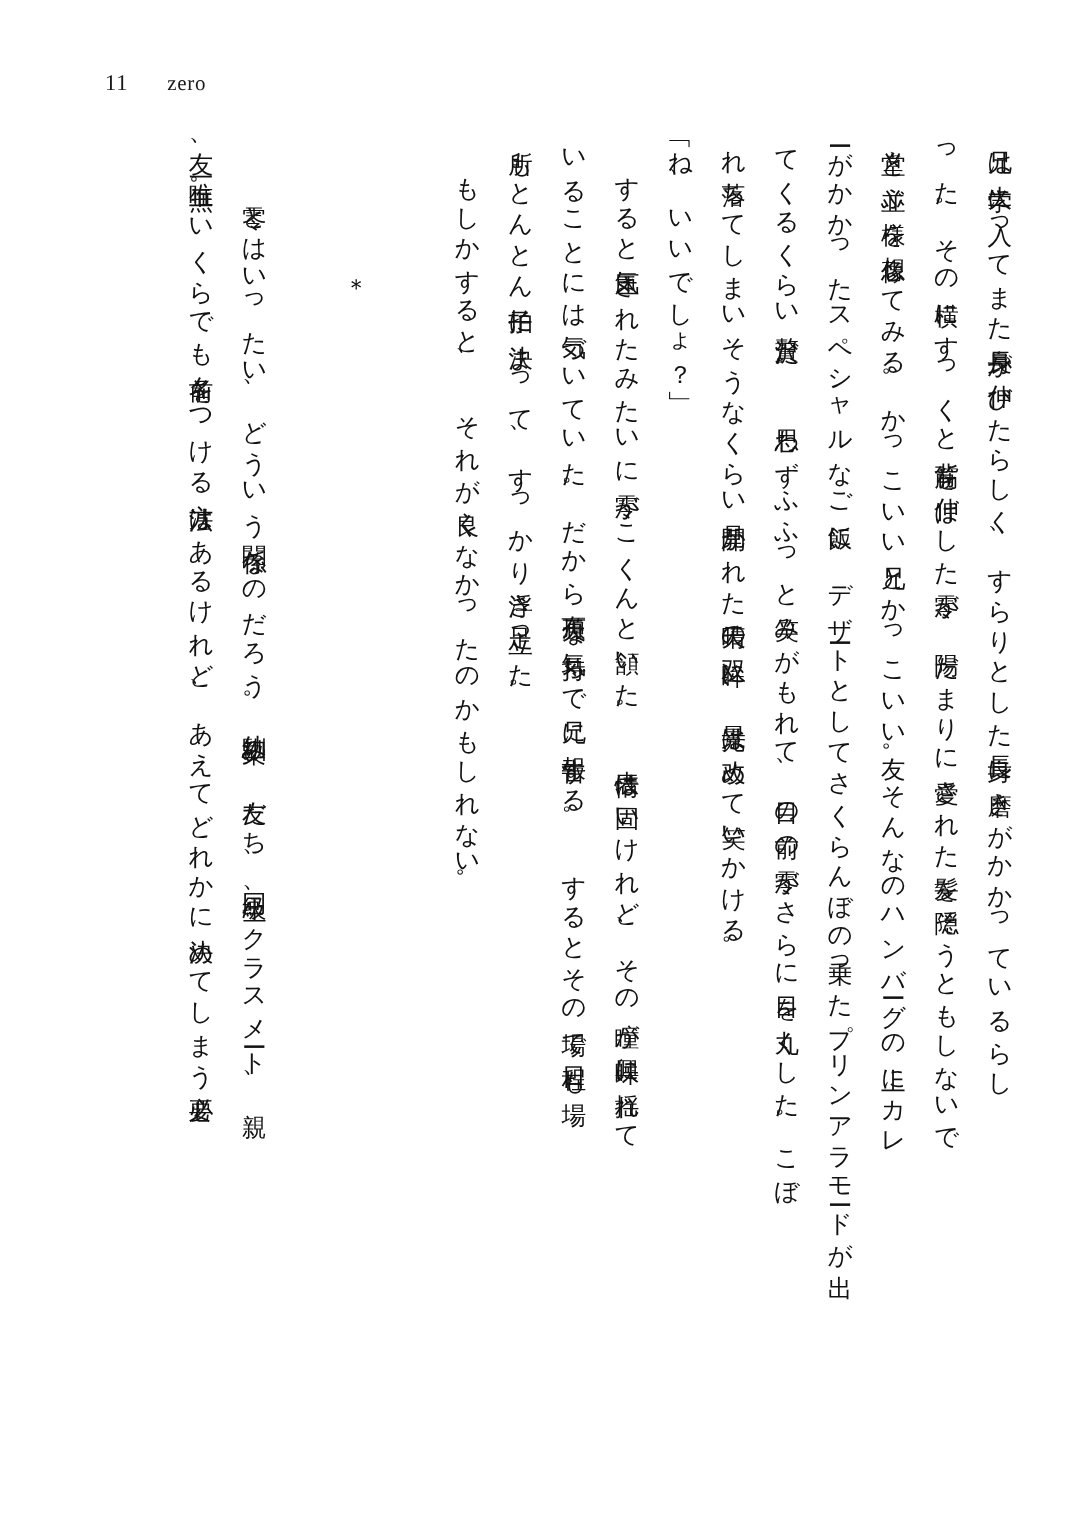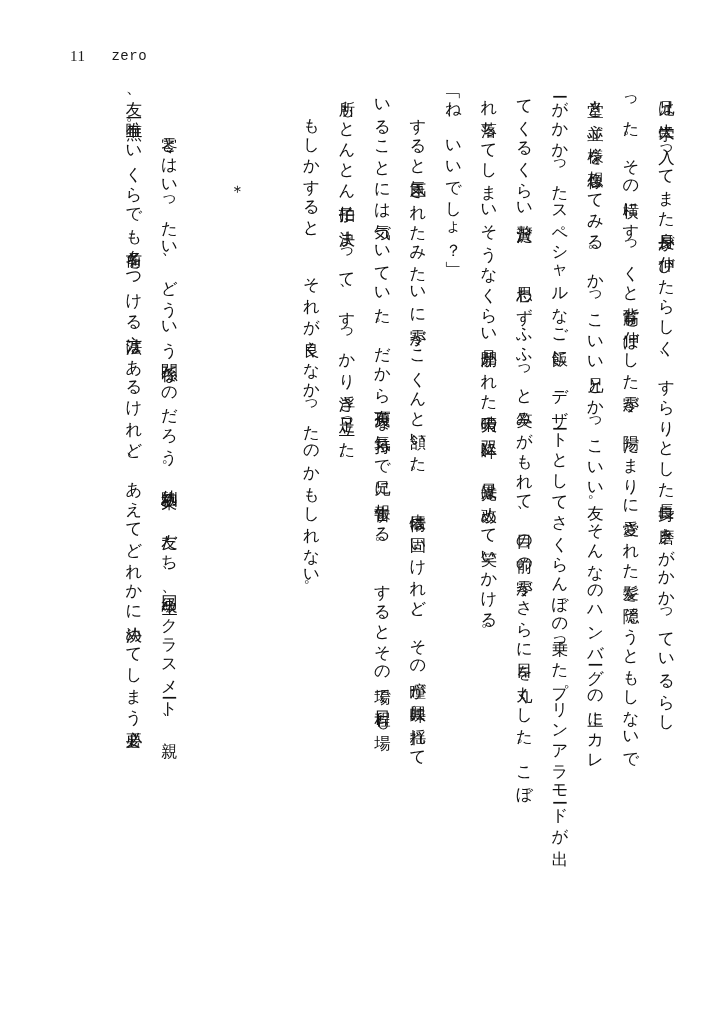--- a/index.html
+++ b/index.html
@@ -18,31 +18,31 @@
     position: relative;
     width: 726px;
     height: 1024px;
     background: #ffffff;
   }
   .header {
     position: absolute;
     top: 48px;
     left: 70px;
     display: flex;
-    align-items: flex-start;
+    align-items: flex-end;
     gap: 26px;
     font-size: 15px;
     color: #1a1a1a;
     letter-spacing: 0.5px;
   }
   .header .folio {
     font-family: "Liberation Serif", "DejaVu Serif", serif;
   }
   .header .runhead {
-    font-family: Liberation Mono, monospace;
+    font-family: Liberation Serif, serif;
     font-size: 14px;
   }
   .body-area {
     position: absolute;
     top: 88px;
     left: 52px;
     width: 622px;
     height: 890px;
     display: flex;
     flex-direction: row-reverse;

